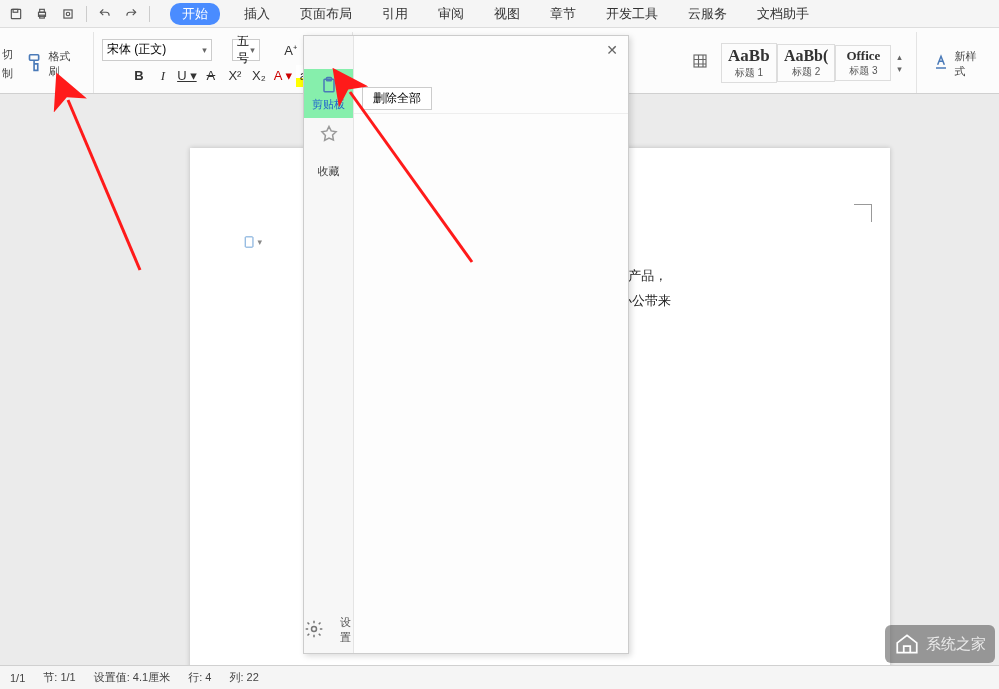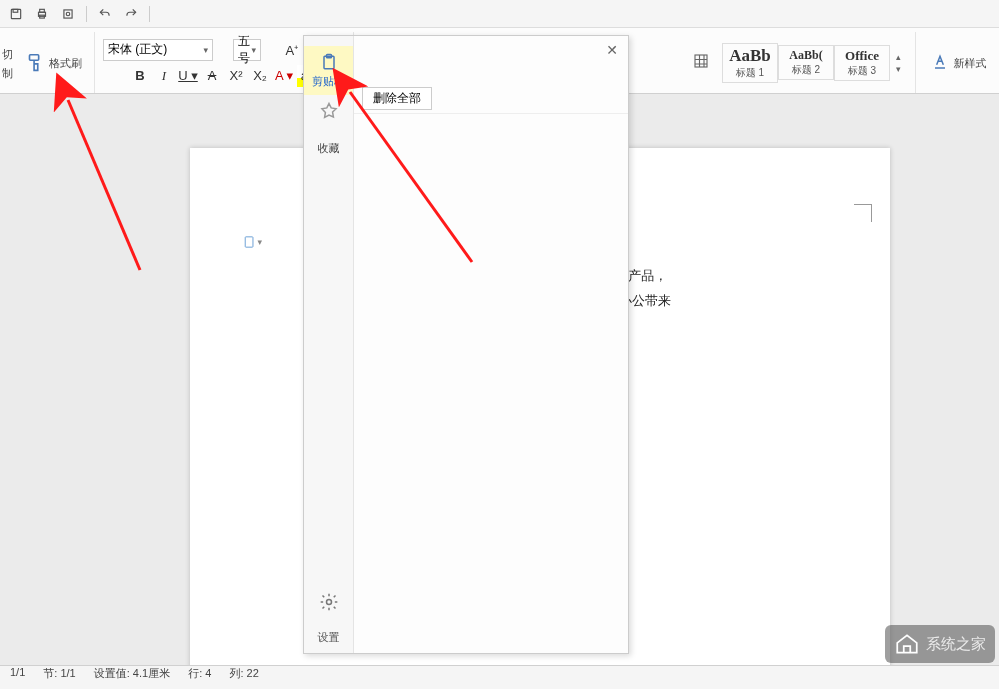--- a/index.html
+++ b/index.html
@@ -40,35 +40,35 @@
 .docarea { position: absolute; top: 94px; left: 0; right: 0; bottom: 22px; background: #ebebeb; overflow: hidden; }
 .page { position: absolute; left: 190px; top: 54px; width: 700px; height: 900px; background: #fff; box-shadow: 0 0 5px rgba(0,0,0,.2); }
 .page .corner { position: absolute; right: 18px; top: 56px; width: 18px; height: 18px; border-right: 1px solid #999; border-top: 1px solid #999; }
 .page .bodytext { position: absolute; left: 260px; top: 116px; font-size: 13px; line-height: 1.9; color: #222; white-space: nowrap; }
 .docicon { position: absolute; left: 242px; top: 138px; width: 20px; height: 20px; display: flex; align-items: center; justify-content: center; color: #6a9fd4; }
 
 
 .panel { position: absolute; left: 303px; top: 35px; width: 326px; height: 619px; background: #fdfdfd; border: 1px solid #ccc; box-shadow: 2px 2px 6px rgba(0,0,0,.15); display: flex; z-index: 10; }
 .panel .side { width: 50px; background: #f7f7f7; border-right: 1px solid #e4e4e4; display: flex; flex-direction: column; align-items: center; padding-top: 10px; }
 .panel .side .item { display: flex; flex-direction: column; align-items: center; gap: 2px; padding: 6px 0; width: 100%; cursor: pointer; font-size: 11px; color: #2266cc; }
-.panel .side .item.active { background: #fef9c3; }
+.panel .side .item.active { background: #86efac; margin-top: 23px; }
 .panel .side .item .ic { width: 20px; height: 20px; color: #4a7ab8; }
 .panel .side .item.fav { color: #444; gap: 20px; }
 .panel .side .spacer { flex: 1; }
-.panel .side .settings { display: flex; flex-direction: column; align-items: center; gap: 16px; padding: 8px 0; font-size: 11px; color: #555; cursor: pointer; }
+.panel .side .settings { display: flex; flex-direction: row; align-items: center; gap: 16px; padding: 8px 0; font-size: 11px; color: #555; cursor: pointer; }
 .panel .main { flex: 1; position: relative; margin-top: 48px; }
 .panel .main .topbar { height: 30px; display: flex; align-items: center; padding: 0 8px; border-bottom: 1px solid #eee; }
 .panel .main .clearall { border: 1px solid #ccc; background: #fff; padding: 2px 10px; font-size: 12px; cursor: pointer; }
 .panel .close { position: absolute; right: 8px; top: 6px; width: 16px; height: 16px; cursor: pointer; color: #666; font-size: 14px; display: flex; align-items: center; justify-content: center; }
 
 
 .arrow-svg { position: absolute; left: 0; top: 0; pointer-events: none; z-index: 20; }
 
 
-.statusbar { position: absolute; bottom: 0; left: 0; right: 0; height: 24px; background: #f5f5f5; border-top: 1px solid #d0d0d0; display: flex; padding: 0 10px; gap: 18px; font-size: 11px; color: #444; }
+.statusbar { position: absolute; bottom: 0; left: 0; right: 0; height: 24px; background: #f5f5f5; border-top: 1px solid #d0d0d0; display: flex; align-items: center; padding: 0 10px; gap: 18px; font-size: 11px; color: #444; }
 
 
 .watermark { position: absolute; right: 4px; bottom: 26px; color: rgba(255,255,255,.8); background: rgba(80,80,80,.55); padding: 6px 9px; border-radius: 6px; font-size: 15px; z-index: 30; display:flex; align-items:center; gap:6px;justify-content:center;}
 .watermark svg { width: 26px; height: 26px; }
 </style>
 </head>
 <body>
 
 <div class="titlebar">
   <span class="icon-btn">
@@ -98,20 +98,32 @@
       </svg>
     </span>
   <span class="icon-btn">
       <svg viewBox="0 0 24 24" width="14" height="14" fill="none" stroke="currentColor" stroke-width="2">
         <path d="M15 14l5-5-5-5"></path>
         <path d="M20 9H10a5 5 0 00-5 5v1"></path>
       </svg>
     </span>
   <span class="sep"></span>
 
+  <div class="menutabs">
+    <span class="tab active">开始</span>
+    <span class="tab">插入</span>
+    <span class="tab">页面布局</span>
+    <span class="tab">引用</span>
+    <span class="tab">审阅</span>
+    <span class="tab">视图</span>
+    <span class="tab">章节</span>
+    <span class="tab">开发工具</span>
+    <span class="tab">云服务</span>
+    <span class="tab">文档助手</span>
+  </div>
 </div>
 
 <div class="ribbon">
   <div class="group" style="padding-left:2px">
     <div class="row">
       <div style="display:flex;flex-direction:column;gap:2px">
         <span class="label">切</span>
         <span class="label">制</span>
       </div>
       <div class="bigbtn">
@@ -159,21 +171,21 @@
           <path d="M4 10h16M4 16h16M10 4v16M16 4v16"></path>
         </svg></span>
   </div>
 
   <div class="group" style="gap:0;flex-direction:row;align-items:center">
     <div class="stylebox s2">
       <div class="preview" style="font-size:17px">AaBb</div>
       <div class="name">标题 1</div>
     </div>
     <div class="stylebox s3">
-      <div class="preview" style="font-size:12px">AaBb(</div>
+      <div class="preview" style="font-size:16px">AaBb(</div>
       <div class="name">标题 2</div>
     </div>
     <div class="stylebox s4">
       <div class="preview" style="font-size:13px">Office</div>
       <div class="name">标题 3</div>
     </div>
     <div style="display:flex;flex-direction:column;align-items:center;padding:0 6px;gap:2px;cursor:pointer">
       <span style="font-size:9px;color:#666">▴</span>
       <span style="font-size:9px;color:#666">▾</span>
     </div>

